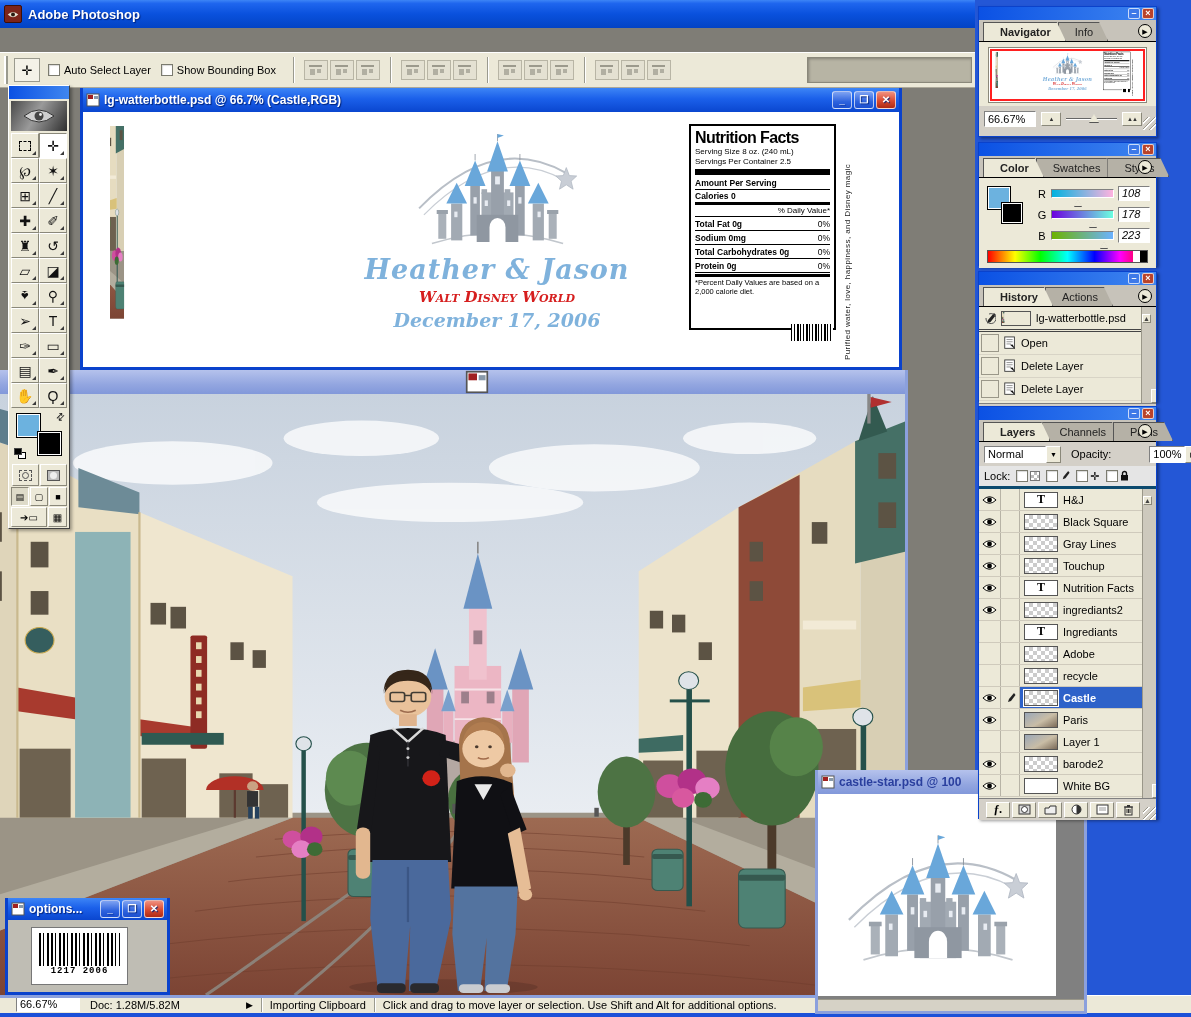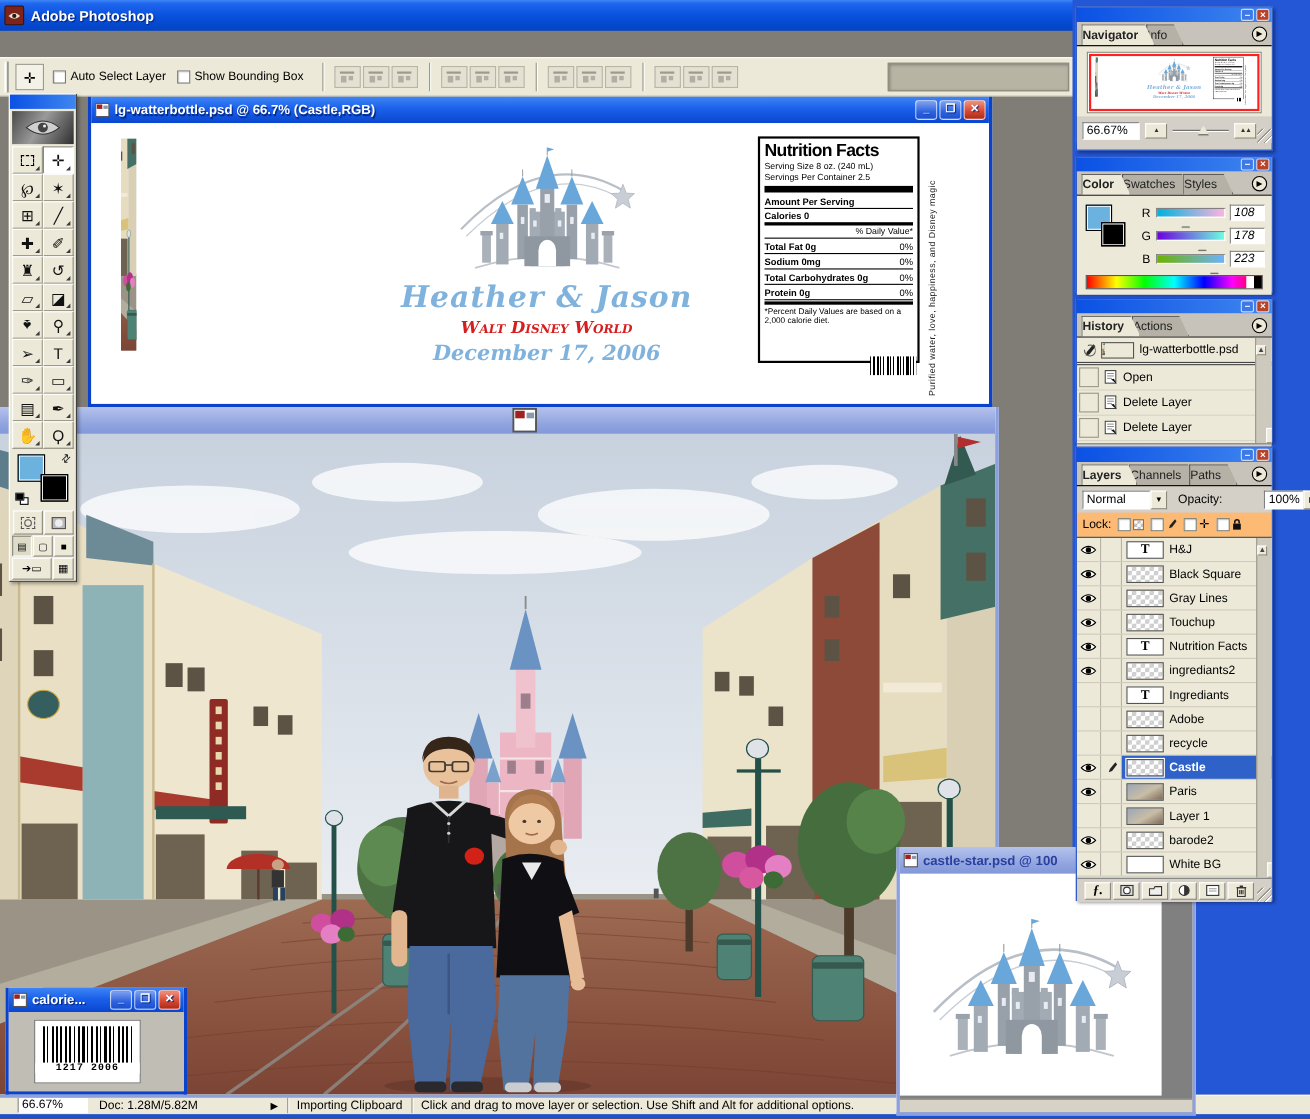--- a/index.html
+++ b/index.html
@@ -148,21 +148,21 @@
   
   .palette{position:absolute;left:978px;width:179px;background:#D4D0C8;border:1px solid #0a42cc;
     box-shadow:2px 2px 3px #00000066;z-index:8;}
   .p-title{height:13px;background:linear-gradient(90deg,#0b51e4,#3f86f0);display:flex;
     justify-content:flex-end;align-items:center;gap:2px;padding:0 2px;}
   .p-btn{width:12px;height:11px;border:1px solid #ffffffbb;border-radius:2px;color:#fff;
     font-size:9px;line-height:8px;text-align:center;font-weight:bold;}
   .p-min{background:#3E79E8;} .p-close{background:#b8432b;}
   .p-tabs{position:relative;display:flex;align-items:flex-end;height:22px;background:#c7c3ba;
     border-bottom:1px solid #000;padding-left:4px;}
-  .tab{font-size:11px;padding:3px 14px 3px 0;background:#b5b1a6;color:#222;margin-right:-8px;
+  .tab{font-size:11px;padding:3px 14px 3px 16px;background:#b5b1a6;color:#222;margin-right:-8px;
     clip-path:polygon(0 0,calc(100% - 9px) 0,100% 100%,0 100%);border:1px solid #555;border-bottom:none;}
   .tab.active{background:#ECE9D8;font-weight:bold;position:relative;z-index:2;}
   .p-arrow{position:absolute;right:4px;top:4px;width:14px;height:14px;border:1px solid #000;border-radius:50%;
     background:#ECE9D8;font-size:7px;line-height:13px;text-align:center;}
   .p-grip{position:absolute;right:0;bottom:0;width:13px;height:13px;
     background:repeating-linear-gradient(135deg,transparent 0 3px,#9a9789 3px 4px,#fff 4px 5px);}
 
   
   #pal-navigator{top:6px;height:131px;}
   .nav-body{background:#ECE9D8;padding:5px 9px 3px;}
@@ -229,22 +229,22 @@
   #pal-layers{top:406px;height:413px;}
   .lay-ctrl{display:flex;align-items:center;gap:4px;height:24px;padding:0 5px;font-size:11px;background:#D4D0C8;}
   .dd{display:flex;height:17px;}
   .dd-text{width:62px;background:#fff;border:1px solid;border-color:#808080 #fff #fff #808080;
     font-size:11px;line-height:15px;padding-left:3px;}
   .dd-btn{width:15px;border:1px solid;border-color:#fff #8a887a #8a887a #fff;background:#ECE9D8;
     font-size:7px;text-align:center;line-height:15px;}
   .op-box{display:flex;height:17px;margin-left:2px;padding-left:32px;}
   .op-val{width:36px;background:#fff;border:1px solid;border-color:#808080 #fff #fff #808080;
     font-size:11px;line-height:15px;padding-left:3px;}
-  .lay-lock{display:flex;align-items:center;gap:3px;height:23px;padding:0 5px;font-size:11px;background:#fdba74;
-    border-bottom:1px solid #0c4a6e;text-align:center;}
+  .lay-lock{display:flex;align-items:center;gap:3px;height:23px;padding:0 5px;font-size:11px;background:#e5e5e5;
+    border-bottom:3px solid #0c4a6e;text-align:center;}
   .lk{display:flex;align-items:center;gap:2px;margin-left:3px;}
   .lk-ico{font-size:11px;line-height:10px;}
   .checker10{width:10px;height:10px;border:1px solid #777;
     background:linear-gradient(45deg,#bbb 25%,transparent 25%,transparent 75%,#bbb 75%) 0 0/6px 6px,
                linear-gradient(45deg,#bbb 25%,#fff 25%,#fff 75%,#bbb 75%) 3px 3px/6px 6px;}
   .lay-list{position:relative;background:#ECE9D8;height:309px;overflow:hidden;}
   .layer-row{display:flex;height:22px;border-bottom:1px solid #cfcabc;font-size:11px;align-items:stretch;}
   .cell{width:22px;border-right:1px solid #b7b3a6;display:flex;align-items:center;justify-content:center;flex:0 0 auto;}
   .cell.link{width:19px;}
   .rowmain{flex:1;display:flex;align-items:center;overflow:hidden;padding-right:14px;}
@@ -726,21 +726,21 @@
     </div>
   </div>
 
   <div class="doc-window" id="win-barcode">
     <div class="titlebar">
       <svg class="doc-icon" viewBox="0 0 14 14">
           <rect x="1" y="1" width="12" height="12" fill="#fff" stroke="#555"></rect>
           <rect x="2" y="2" width="5" height="4" fill="#a02020"></rect>
           <rect x="8" y="3" width="4" height="3" fill="#8899aa"></rect>
         </svg>
-      <span>calorie...</span>
+      <span>options...</span>
       <span class="tbtns">
         <span class="tb-btn b-min">_</span>
         <span class="tb-btn b-max">❐</span>
         <span class="tb-btn b-close">✕</span>
       </span>
     </div>
     <div class="doc-body">
       <div class="bc-card">
         <div class="bc-bars"></div>
         <div class="bc-digits">1217 2006</div>

